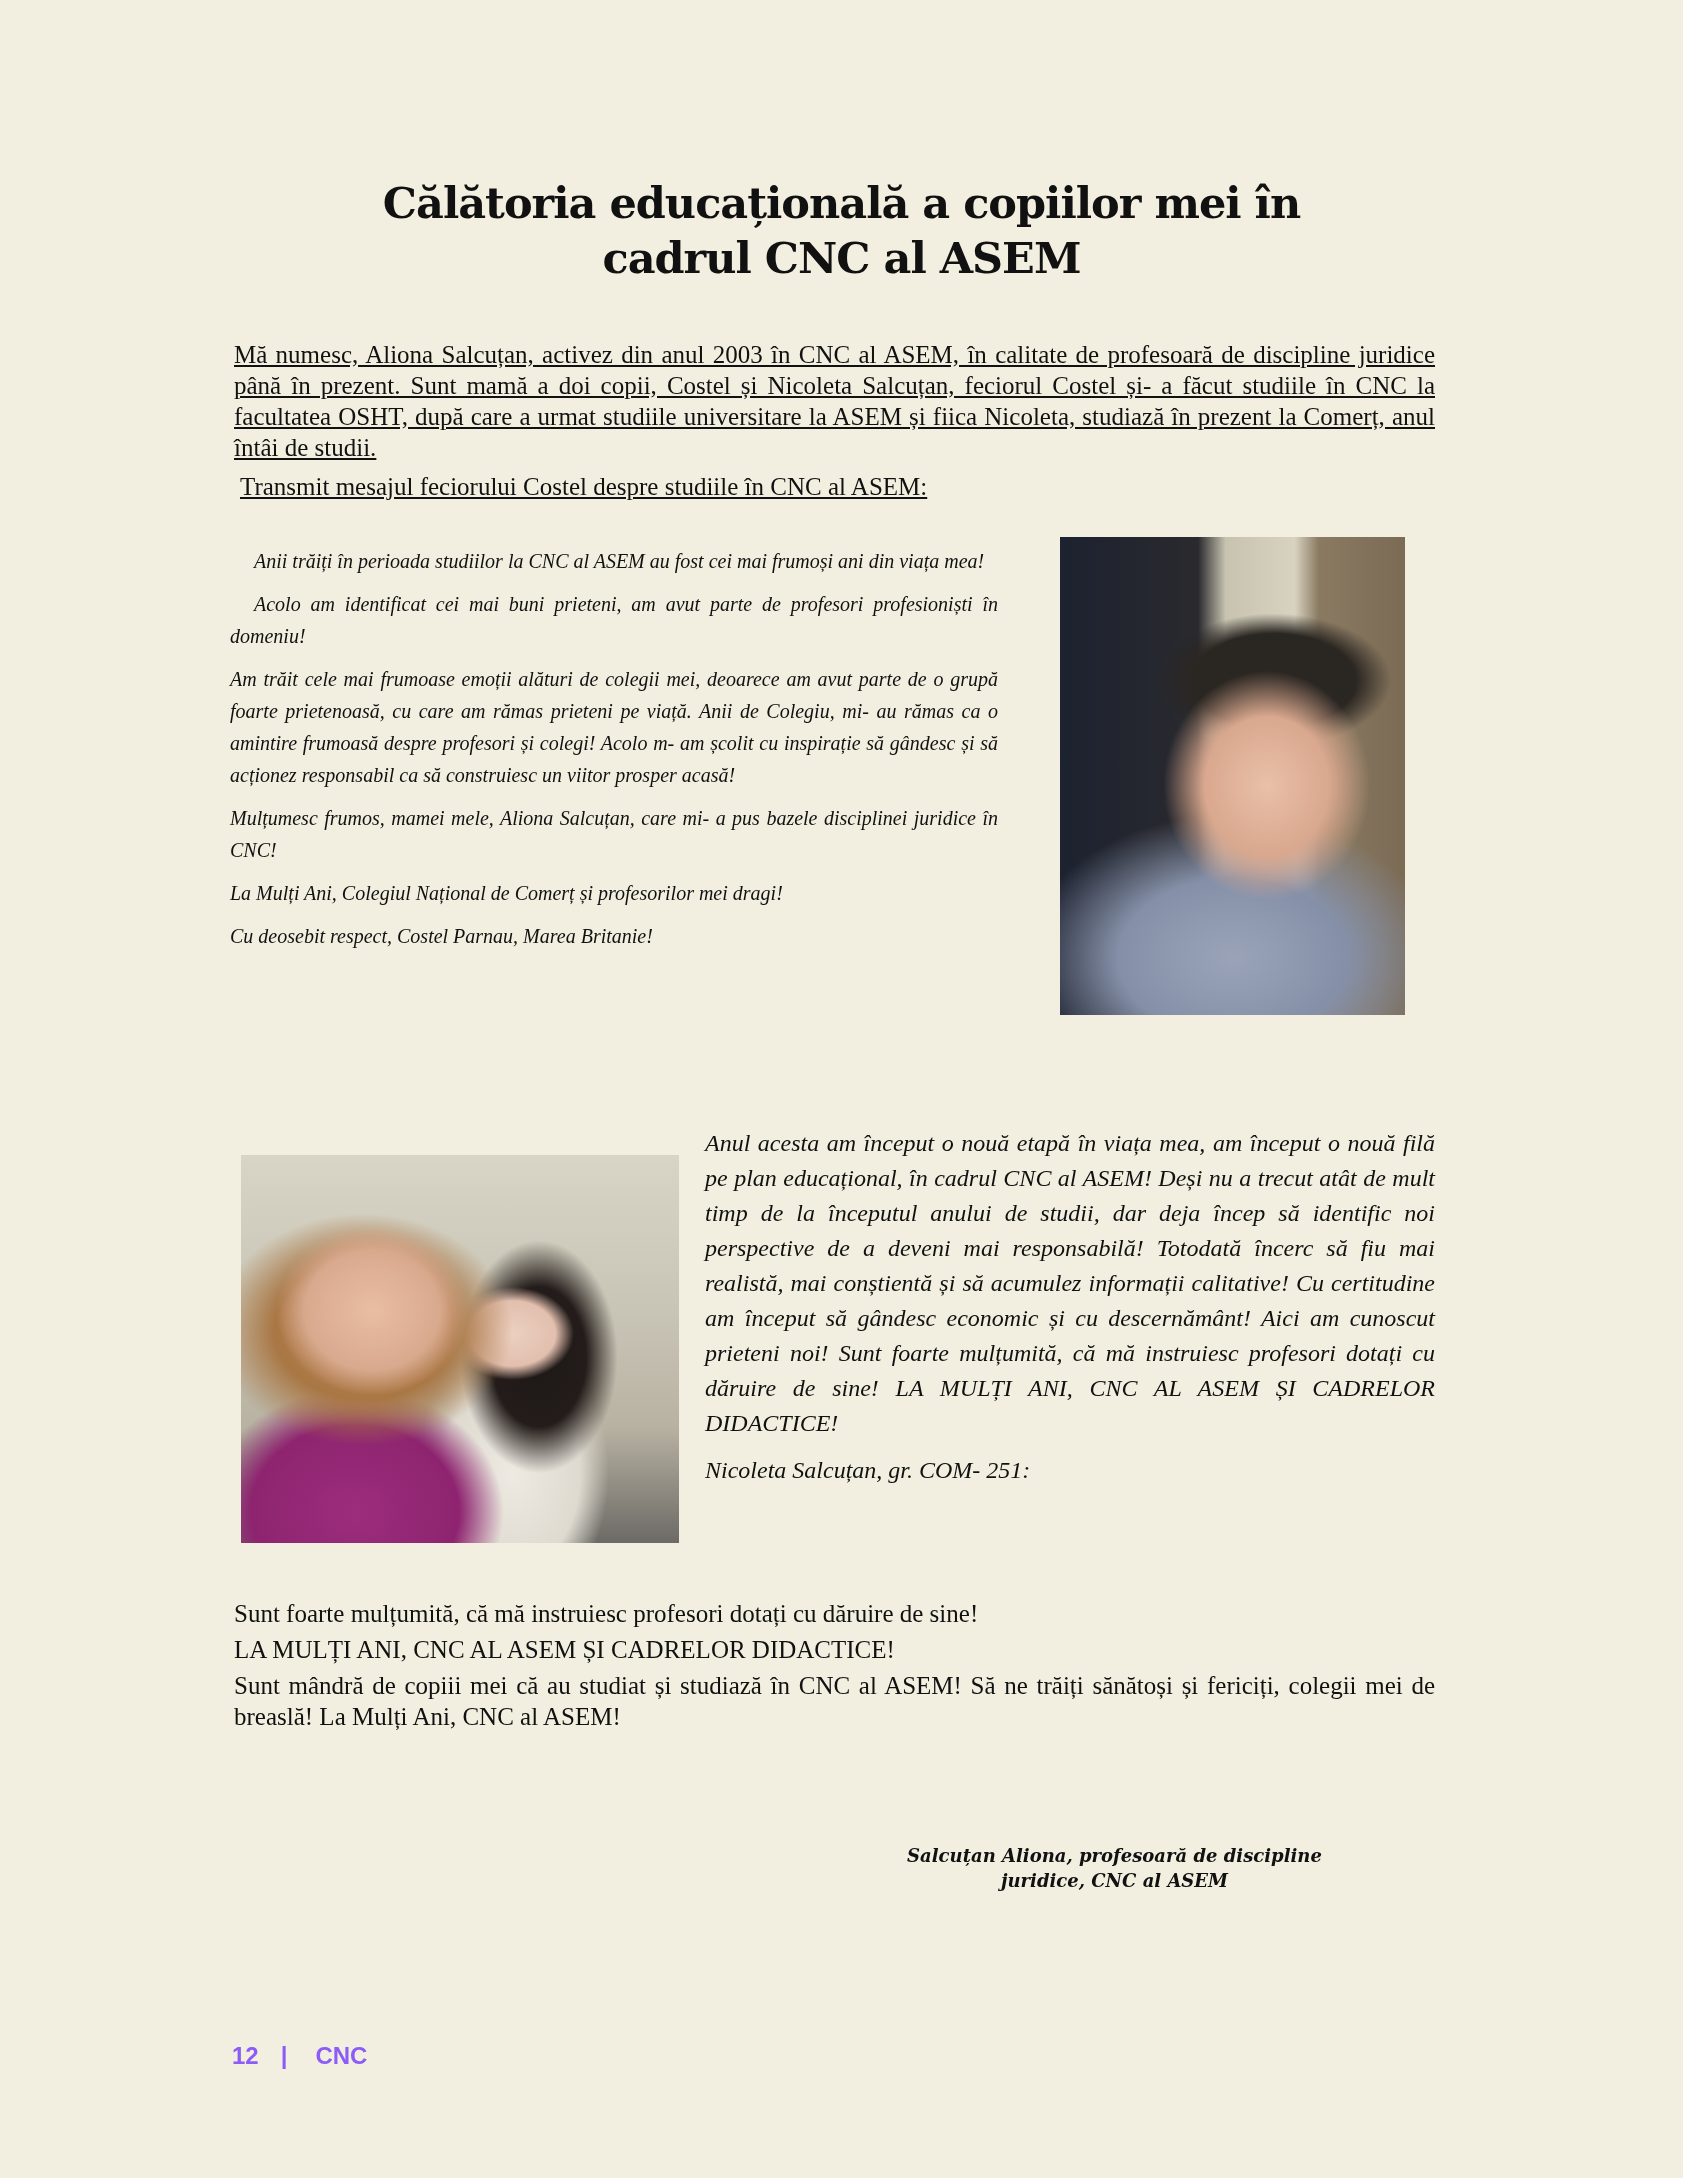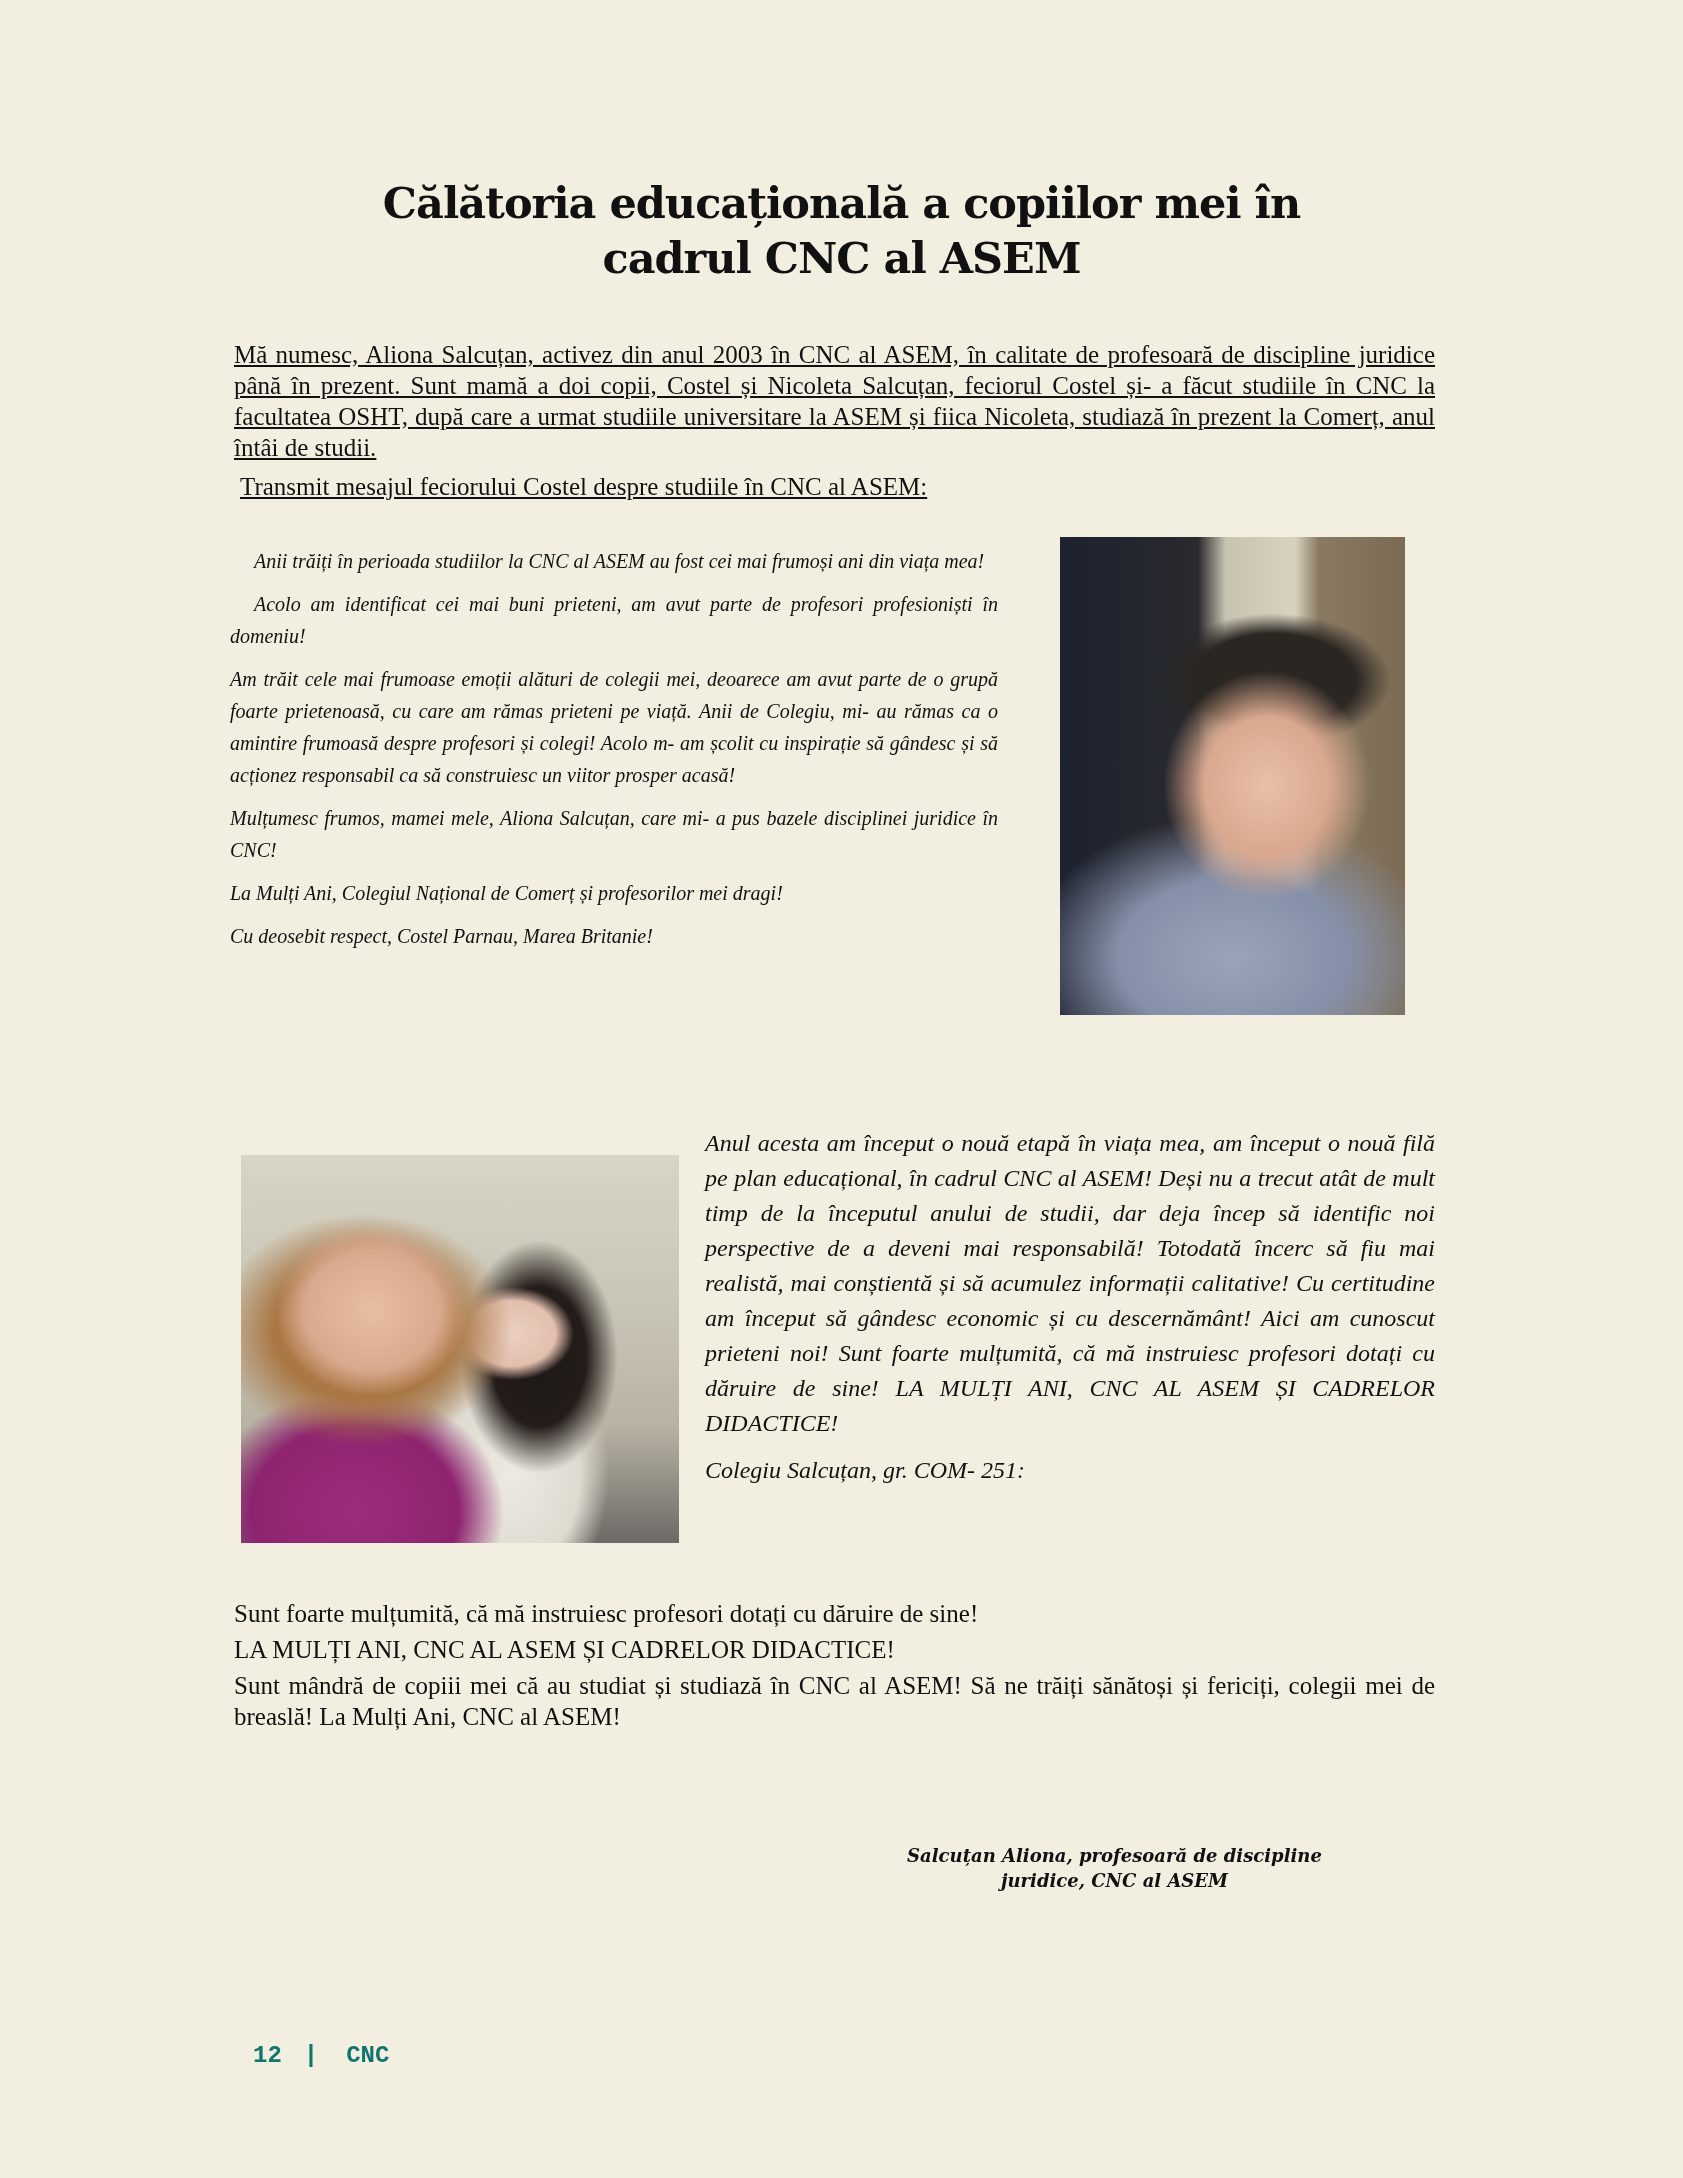--- a/index.html
+++ b/index.html
@@ -99,25 +99,25 @@
       text-align: center;
       font-family: "DejaVu Serif", serif;
       font-style: italic;
       font-weight: bold;
       font-size: 18px;
       line-height: 25px;
     }
     .footer {
       position: absolute;
       left: 232px; top: 2042px;
-      font-family: Liberation Mono, monospace;
+      font-family: Liberation Sans, sans-serif;
       font-weight: bold;
       font-size: 24px;
-      color: #0f766e;
-      display: flex; align-items: center; margin-left: 21px;
+      color: #8b5cf6;
+      display: flex; align-items: center;
     }
     .footer .sep { margin: 0 28px 0 22px; font-weight: bold; }
   </style>
 </head>
 <body>
 
 <h1 class="title">
   <span>Călătoria educațională a copiilor mei în</span><br>
   <span>cadrul CNC al ASEM</span>
 </h1>
@@ -135,21 +135,21 @@
   <p>La Mulți Ani, Colegiul Național de Comerț și profesorilor mei dragi!</p>
   <p>Cu deosebit respect, Costel Parnau, Marea Britanie!</p>
 </div>
 
 <div class="photo photo-costel" role="img" title="Portrait photo of Costel smiling, wearing a grey hoodie"></div>
 
 <div class="photo photo-girls" role="img" title="Selfie of mother and daughter on a staircase inside the college"></div>
 
 <div class="nicoleta">
   <p>Anul acesta am început o nouă etapă în viața mea, am început o nouă filă pe plan educațional, în cadrul CNC al ASEM! Deși nu a trecut atât de mult timp de la începutul anului de studii, dar deja încep să identific noi perspective de a deveni mai responsabilă! Totodată încerc să fiu mai realistă, mai conștientă și să acumulez informații calitative! Cu certitudine am început să gândesc economic și cu descernământ! Aici am cunoscut prieteni noi! Sunt foarte mulțumită,  că mă instruiesc profesori dotați cu dăruire de sine! LA MULȚI ANI, CNC AL ASEM ȘI CADRELOR DIDACTICE!</p>
-  <p>Colegiu Salcuțan, gr. COM- 251:</p>
+  <p>Nicoleta Salcuțan, gr. COM- 251:</p>
 </div>
 
 <div class="closing">
   <p>Sunt foarte mulțumită,  că mă instruiesc profesori dotați cu dăruire de sine!</p>
   <p>LA MULȚI ANI, CNC AL ASEM ȘI CADRELOR DIDACTICE!</p>
   <p>Sunt mândră de copiii mei că au studiat și studiază în CNC al ASEM! Să ne trăiți sănătoși și fericiți, colegii mei de breaslă! La Mulți Ani, CNC al ASEM!</p>
 </div>
 
 <div class="signature">
   <span>Salcuțan Aliona, profesoară de discipline</span><br>

